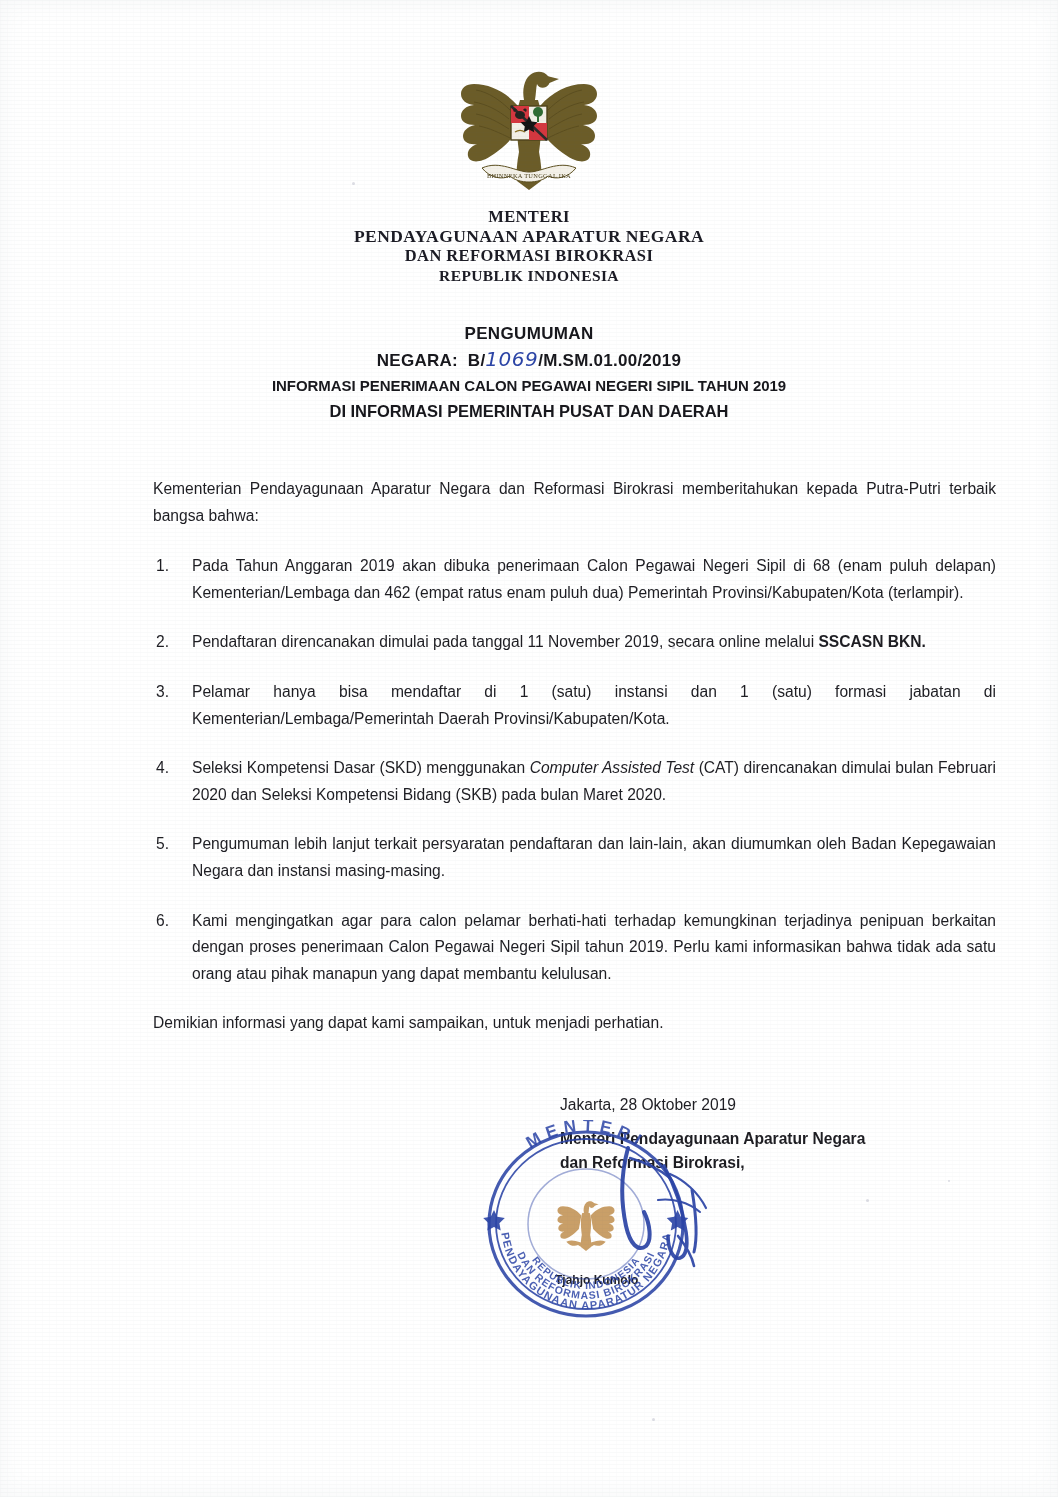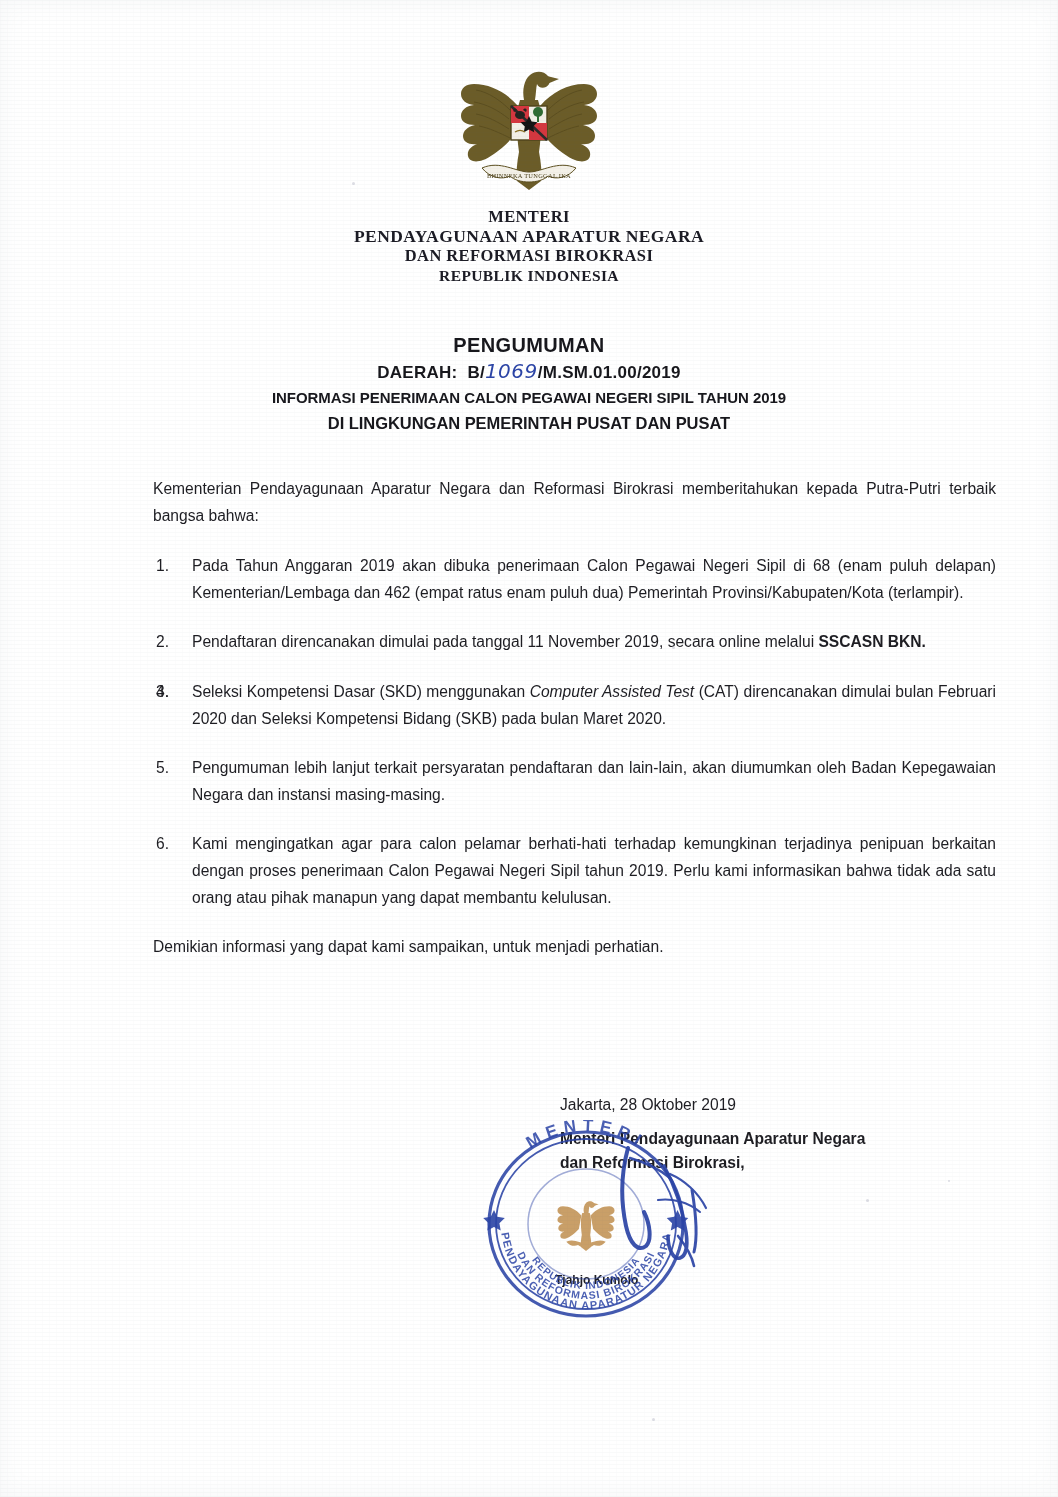--- a/index.html
+++ b/index.html
@@ -64,21 +64,21 @@
   
   .title-block {
     position: absolute;
     left: 64px; right: 64px;
     top: 321px;
     text-align: center;
     font-weight: bold;
     line-height: 25.5px;
     color: #17171c;
   }
-  .t-pengumuman { font-size: 20px; letter-spacing: .35px; margin-top: 12px; }
+  .t-pengumuman { font-size: 17px; letter-spacing: .35px; }
   .t-nomor      { font-size: 17px; letter-spacing: .25px; }
   .t-info       { font-size: 15px; letter-spacing: -.05px; }
   .t-ling       { font-size: 16.5px; letter-spacing: -.05px; }
   .handwritten-no {
     font-family: "DejaVu Sans", sans-serif;
     font-weight: normal;
     font-size: 20px;
     color: #2b44a6;
     font-style: italic;
     letter-spacing: .5px;
@@ -231,43 +231,43 @@
   <div class="letterhead">
     <div class="lh-1">MENTERI</div>
     <div class="lh-2">PENDAYAGUNAAN APARATUR NEGARA</div>
     <div class="lh-3">DAN REFORMASI BIROKRASI</div>
     <div class="lh-4">REPUBLIK INDONESIA</div>
   </div>
 
   <div class="title-block">
     <div class="t-pengumuman">PENGUMUMAN</div>
     <div class="t-nomor">
-      <span>DAERAH:</span>&nbsp;
+      <span>NEGARA:</span>&nbsp;
       <span>B/</span><span class="handwritten-no">1069</span><span>/M.SM.01.00/2019</span>
     </div>
     <div class="t-info">INFORMASI PENERIMAAN CALON PEGAWAI NEGERI SIPIL TAHUN 2019</div>
-    <div class="t-ling">DI LINGKUNGAN PEMERINTAH PUSAT DAN PUSAT</div>
+    <div class="t-ling">DI INFORMASI PEMERINTAH PUSAT DAN DAERAH</div>
   </div>
 
   <div class="body-area">
 
     <p class="intro">Kementerian Pendayagunaan Aparatur Negara dan Reformasi Birokrasi memberitahukan kepada Putra-Putri terbaik bangsa bahwa:</p>
 
     <ol class="items">
 
       <li>
         <span class="num">1.</span><span>Pada Tahun Anggaran 2019 akan dibuka penerimaan Calon Pegawai Negeri Sipil di 68 (enam puluh delapan) Kementerian/Lembaga dan 462 (empat ratus enam puluh dua) Pemerintah Provinsi/Kabupaten/Kota (terlampir).</span>
       </li>
 
       <li>
         <span class="num">2.</span><span>Pendaftaran direncanakan dimulai pada tanggal 11 November 2019, secara online melalui </span><b class="strong">SSCASN BKN.</b>
       </li>
 
       <li>
-        <span class="num">3.</span>
+        <span class="num">3.</span><span>Pelamar hanya bisa mendaftar di 1 (satu) instansi dan 1 (satu) formasi jabatan di Kementerian/Lembaga/Pemerintah Daerah Provinsi/Kabupaten/Kota.</span>
       </li>
 
       <li>
         <span class="num">4.</span><span>Seleksi Kompetensi Dasar (SKD) menggunakan </span><i class="ital">Computer Assisted Test</i><span> (CAT) direncanakan dimulai bulan Februari 2020 dan Seleksi Kompetensi Bidang (SKB) pada bulan Maret 2020.</span>
       </li>
 
       <li>
         <span class="num">5.</span><span>Pengumuman lebih lanjut terkait persyaratan pendaftaran dan lain-lain, akan diumumkan oleh Badan Kepegawaian Negara dan instansi masing-masing.</span>
       </li>
 

